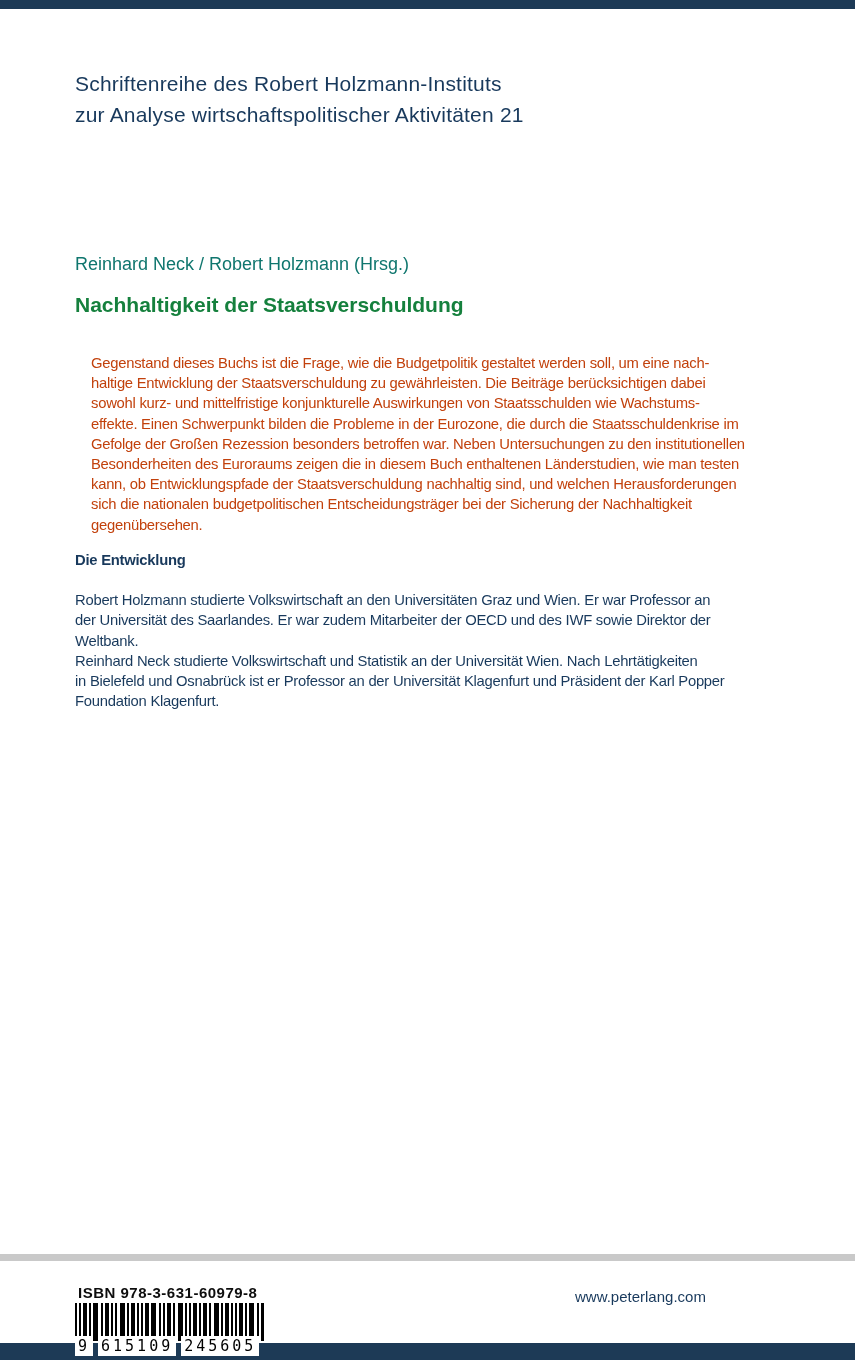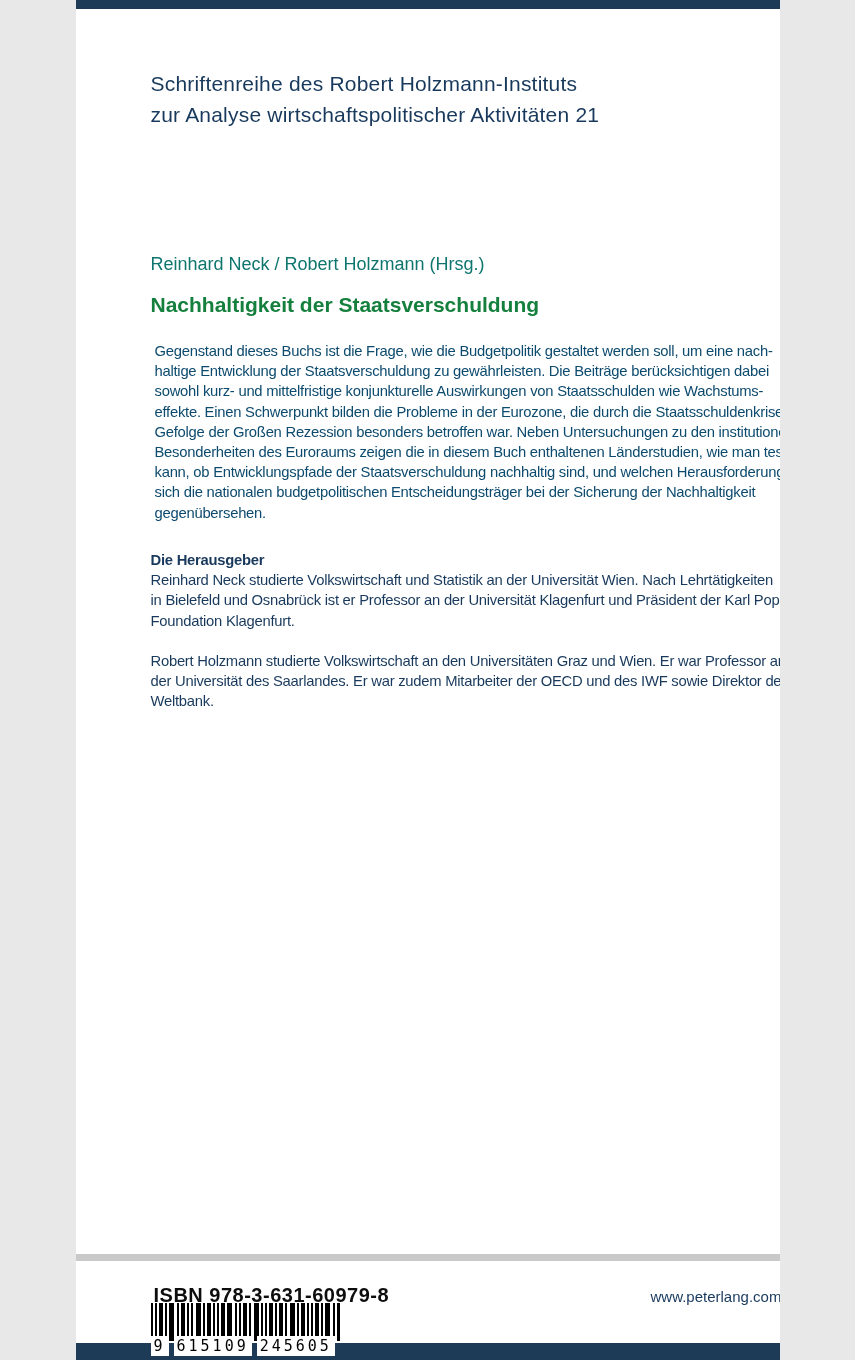--- a/index.html
+++ b/index.html
@@ -1,20 +1,20 @@
 <!DOCTYPE html>
 <html><head>
 <meta charset="utf-8">
 <style>
   * { box-sizing: border-box; }
   html, body { margin: 0; padding: 0; background: #e8e8e8; }
   body { font-family: "Liberation Sans", sans-serif; }
   .page {
     position: relative;
-    width: 704px;
+    width: 855px;
     height: 1360px;
     margin: 0 auto;
     background: #ffffff;
     overflow: hidden;
     color: #18395c;
   }
   .top-bar {
     position: absolute; top: 0; left: 0;
     width: 100%; height: 9px;
     background: #1d3a56;
@@ -28,42 +28,42 @@
     position: absolute; left: 75px; top: 254px;
     font-size: 18px; color: #0f766e;
   }
   .book-title {
     position: absolute; left: 75px; top: 293px;
     margin: 0;
     font-size: 21px; font-weight: 700; color: #15803d;
   }
   .description {
     position: absolute; left: 75px; top: 337px;
-    margin: 4px; width: 745px;
+    margin: 16px; width: 745px;
     font-size: 14.8px; line-height: 20.2px; letter-spacing: -0.25px;
-    color: #0c4a6e;
+    color: #c2410c;
     white-space: pre-line;
   }
   .about {
     position: absolute; left: 75px; top: 550px;
     width: 745px;
     font-size: 14.8px; line-height: 20.2px; letter-spacing: -0.25px;
     color: #18395c;
   }
   .about-heading { font-weight: 700; }
   .about-para { margin: 0; white-space: pre-line; }
   .about-para.second { margin-top: 20px; }
   .divider {
     position: absolute; left: 0; top: 1254px;
     width: 100%; height: 7px;
     background: #c9c9c9;
   }
   .isbn {
     position: absolute; left: 78px; top: 1284px;
-    font-size: 20px; font-weight: 700; letter-spacing: 0.5px;
+    font-size: 15px; font-weight: 700; letter-spacing: 0.5px;
     color: #0d0d0d;
   }
   .website {
     position: absolute; left: 575px; top: 1288px;
     font-size: 15px; color: #18395c;
   }
   .barcode {
     position: absolute; left: 75px; top: 1303px;
     width: 190px; height: 38px;
     background: #ffffff;
@@ -109,27 +109,27 @@
 haltige Entwicklung der Staatsverschuldung zu gewährleisten. Die Beiträge berücksichtigen dabei
 sowohl kurz- und mittelfristige konjunkturelle Auswirkungen von Staatsschulden wie Wachstums-
 effekte. Einen Schwerpunkt bilden die Probleme in der Eurozone, die durch die Staatsschuldenkrise im
 Gefolge der Großen Rezession besonders betroffen war. Neben Untersuchungen zu den institutionellen
 Besonderheiten des Euroraums zeigen die in diesem Buch enthaltenen Länderstudien, wie man testen
 kann, ob Entwicklungspfade der Staatsverschuldung nachhaltig sind, und welchen Herausforderungen
 sich die nationalen budgetpolitischen Entscheidungsträger bei der Sicherung der Nachhaltigkeit
 gegenübersehen.</p>
 
   <div class="about">
-    <div class="about-heading">Die Herausgeber</div>
+    <div class="about-heading">Die Entwicklung</div>
+    <p class="about-para second">Robert Holzmann studierte Volkswirtschaft an den Universitäten Graz und Wien. Er war Professor an
+der Universität des Saarlandes. Er war zudem Mitarbeiter der OECD und des IWF sowie Direktor der
+Weltbank.</p>
     <p class="about-para">Reinhard Neck studierte Volkswirtschaft und Statistik an der Universität Wien. Nach Lehrtätigkeiten
 in Bielefeld und Osnabrück ist er Professor an der Universität Klagenfurt und Präsident der Karl Popper
 Foundation Klagenfurt.</p>
-    <p class="about-para second">Robert Holzmann studierte Volkswirtschaft an den Universitäten Graz und Wien. Er war Professor an
-der Universität des Saarlandes. Er war zudem Mitarbeiter der OECD und des IWF sowie Direktor der
-Weltbank.</p>
   </div>
 
   <div class="divider"></div>
 
   <div class="isbn">ISBN 978-3-631-60979-8</div>
 
   <div class="website">www.peterlang.com</div>
 
   <div class="barcode">
     <svg width="190" height="38" viewBox="0 0 190 38" aria-hidden="true">

